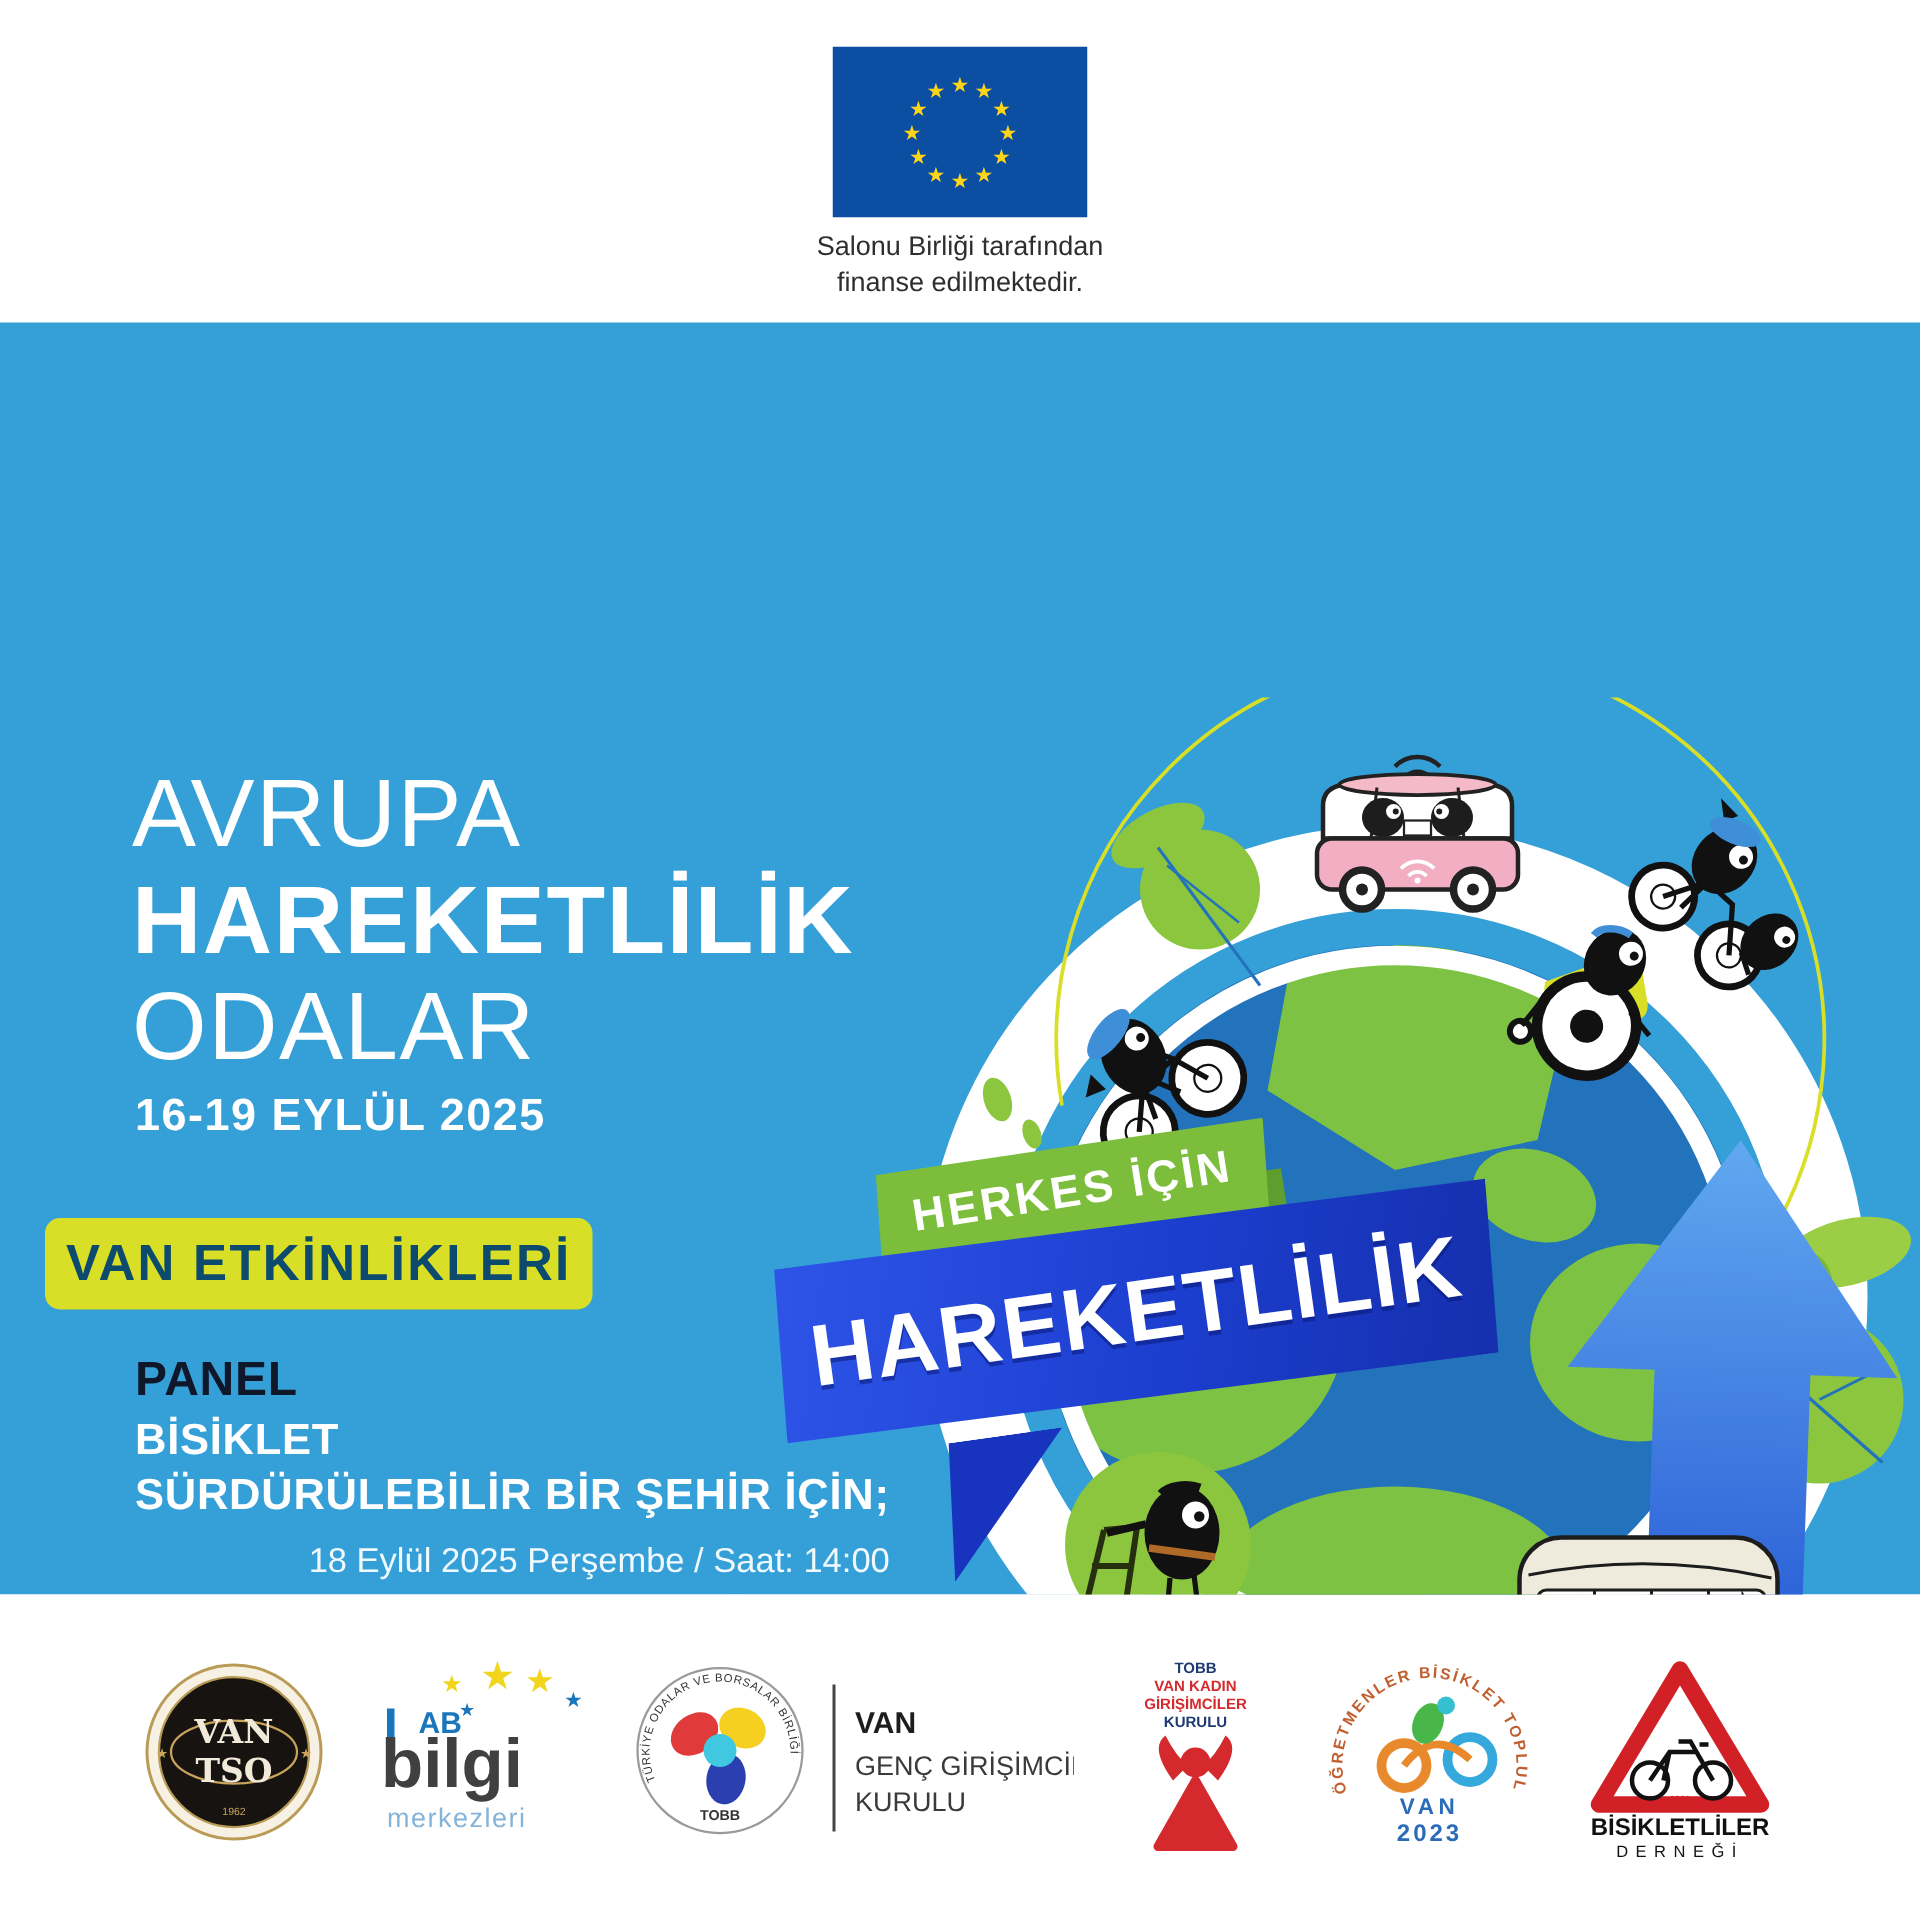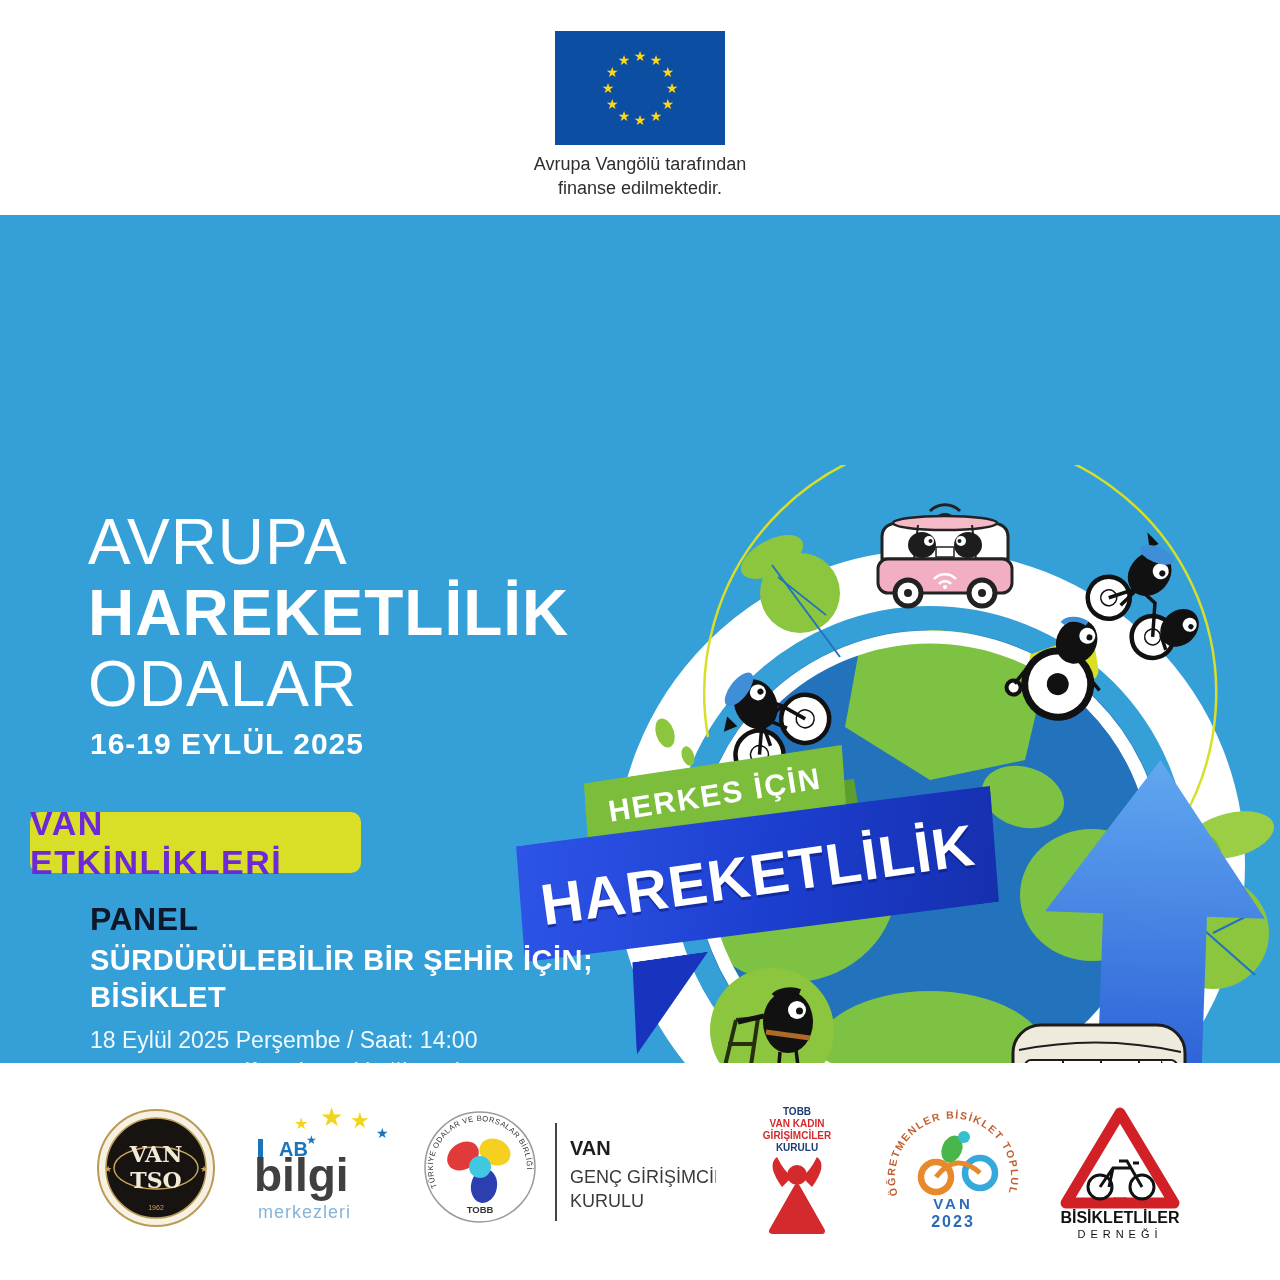--- a/index.html
+++ b/index.html
@@ -16,29 +16,29 @@
   
   .blue-band { position:absolute; left:0; top:215px; width:1280px; height:848px; background:#35A0D8; overflow:hidden; }
   .illustration { position:absolute; left:500px; top:250px; width:780px; height:790px; z-index:1; }
 
   .title-block { position:absolute; left:88px; top:292px; z-index:4; color:#ffffff; }
   .title-line { display:block; font-size:64px; line-height:71px; letter-spacing:1px; }
   .t-regular { font-weight:400; }
   .t-bold { font-weight:700; }
   .date-range { position:absolute; left:90px; top:512px; z-index:4; color:#ffffff; font-weight:700; font-size:30px; letter-spacing:1px; }
 
-  .location-badge { position:absolute; left:30px; top:597px; width:331px; height:61px; background:#D8DF26;
+  .location-badge { position:absolute; left:30px; top:597px; width:365px; height:61px; background:#D8DF26;
                     border-radius:10px; z-index:4; display:flex; align-items:center; justify-content:center;
-                    color:#6d28d9; font-weight:700; font-size:34px; letter-spacing:1.5px; }
+                    color:#0c4a6e; font-weight:700; font-size:34px; letter-spacing:1.5px; }
 
   .event-1 { position:absolute; left:90px; top:686px; z-index:4; }
   .event-kicker { color:#0f172a; font-weight:700; font-size:32px; letter-spacing:0.5px; margin-bottom:4px; }
   .event-title { color:#ffffff; font-weight:700; font-size:29px; line-height:37px; letter-spacing:0.5px; }
   .event-meta { color:#EFF9FE; font-size:23px; line-height:32px; font-weight:400; }
-  .event-meta-group { margin-top:8px; }
+  .event-meta-group { margin-top:8px;text-align:right; }
 
   
   .ribbon-green { position:absolute; left:582px; top:548px; width:266px; height:64px; background:#7CBE3C;
                   transform:rotate(-9deg); z-index:2; display:flex; align-items:center; justify-content:center;
                   color:#ffffff; font-weight:700; font-size:30px; letter-spacing:2px;
                   clip-path:polygon(2% 0, 100% 4%, 98% 100%, 0 96%); }
   .ribbon-fold-green { position:absolute; left:826px; top:566px; width:30px; height:24px; background:#5E9E2E;
                        transform:rotate(-9deg); z-index:2; }
   .ribbon-blue { position:absolute; left:515px; top:598px; width:485px; height:122px;
                  background:linear-gradient(105deg,#2E55E8 0%, #1C3ECF 55%, #152FAC 100%);
@@ -80,21 +80,21 @@
           <text x="101" y="90">★</text>
         <text x="85" y="94">★</text>
           <text x="69" y="90">★</text>
           <text x="57.3" y="78">★</text>
         <text x="53" y="62">★</text>
           <text x="57.3" y="46">★</text>
           <text x="69" y="34">★</text>
       </g>
     </svg>
     <div class="eu-caption">
-      <div>Avrupa Vangölü tarafından</div>
+      <div>Salonu Birliği tarafından</div>
       <div>finanse edilmektedir.</div>
     </div>
   </div>
 
   <div class="blue-band">
 
     <svg class="illustration" viewBox="0 0 780 790">
       <defs>
         <clipPath id="globeClip">
             <circle cx="430" cy="400" r="235"></circle>
@@ -283,22 +283,22 @@
       <span class="title-line t-regular">ODALAR</span>
     </h1>
     <div class="date-range">16-19 EYLÜL 2025</div>
 
     <div class="location-badge">
       <span>VAN ETKİNLİKLERİ</span>
     </div>
 
     <div class="event-1">
       <div class="event-kicker">PANEL</div>
+      <div class="event-title">BİSİKLET</div>
       <div class="event-title">SÜRDÜRÜLEBİLİR BİR ŞEHİR İÇİN;</div>
-      <div class="event-title">BİSİKLET</div>
       <div class="event-meta-group">
         <div class="event-meta">18 Eylül 2025 Perşembe / Saat: 14:00</div>
         <div class="event-meta">Van TSO - M.Rifat Hisarcıklıoğlu Salonu</div>
       </div>
     </div>
 
   </div>
 
   <div class="logo-band">
 

